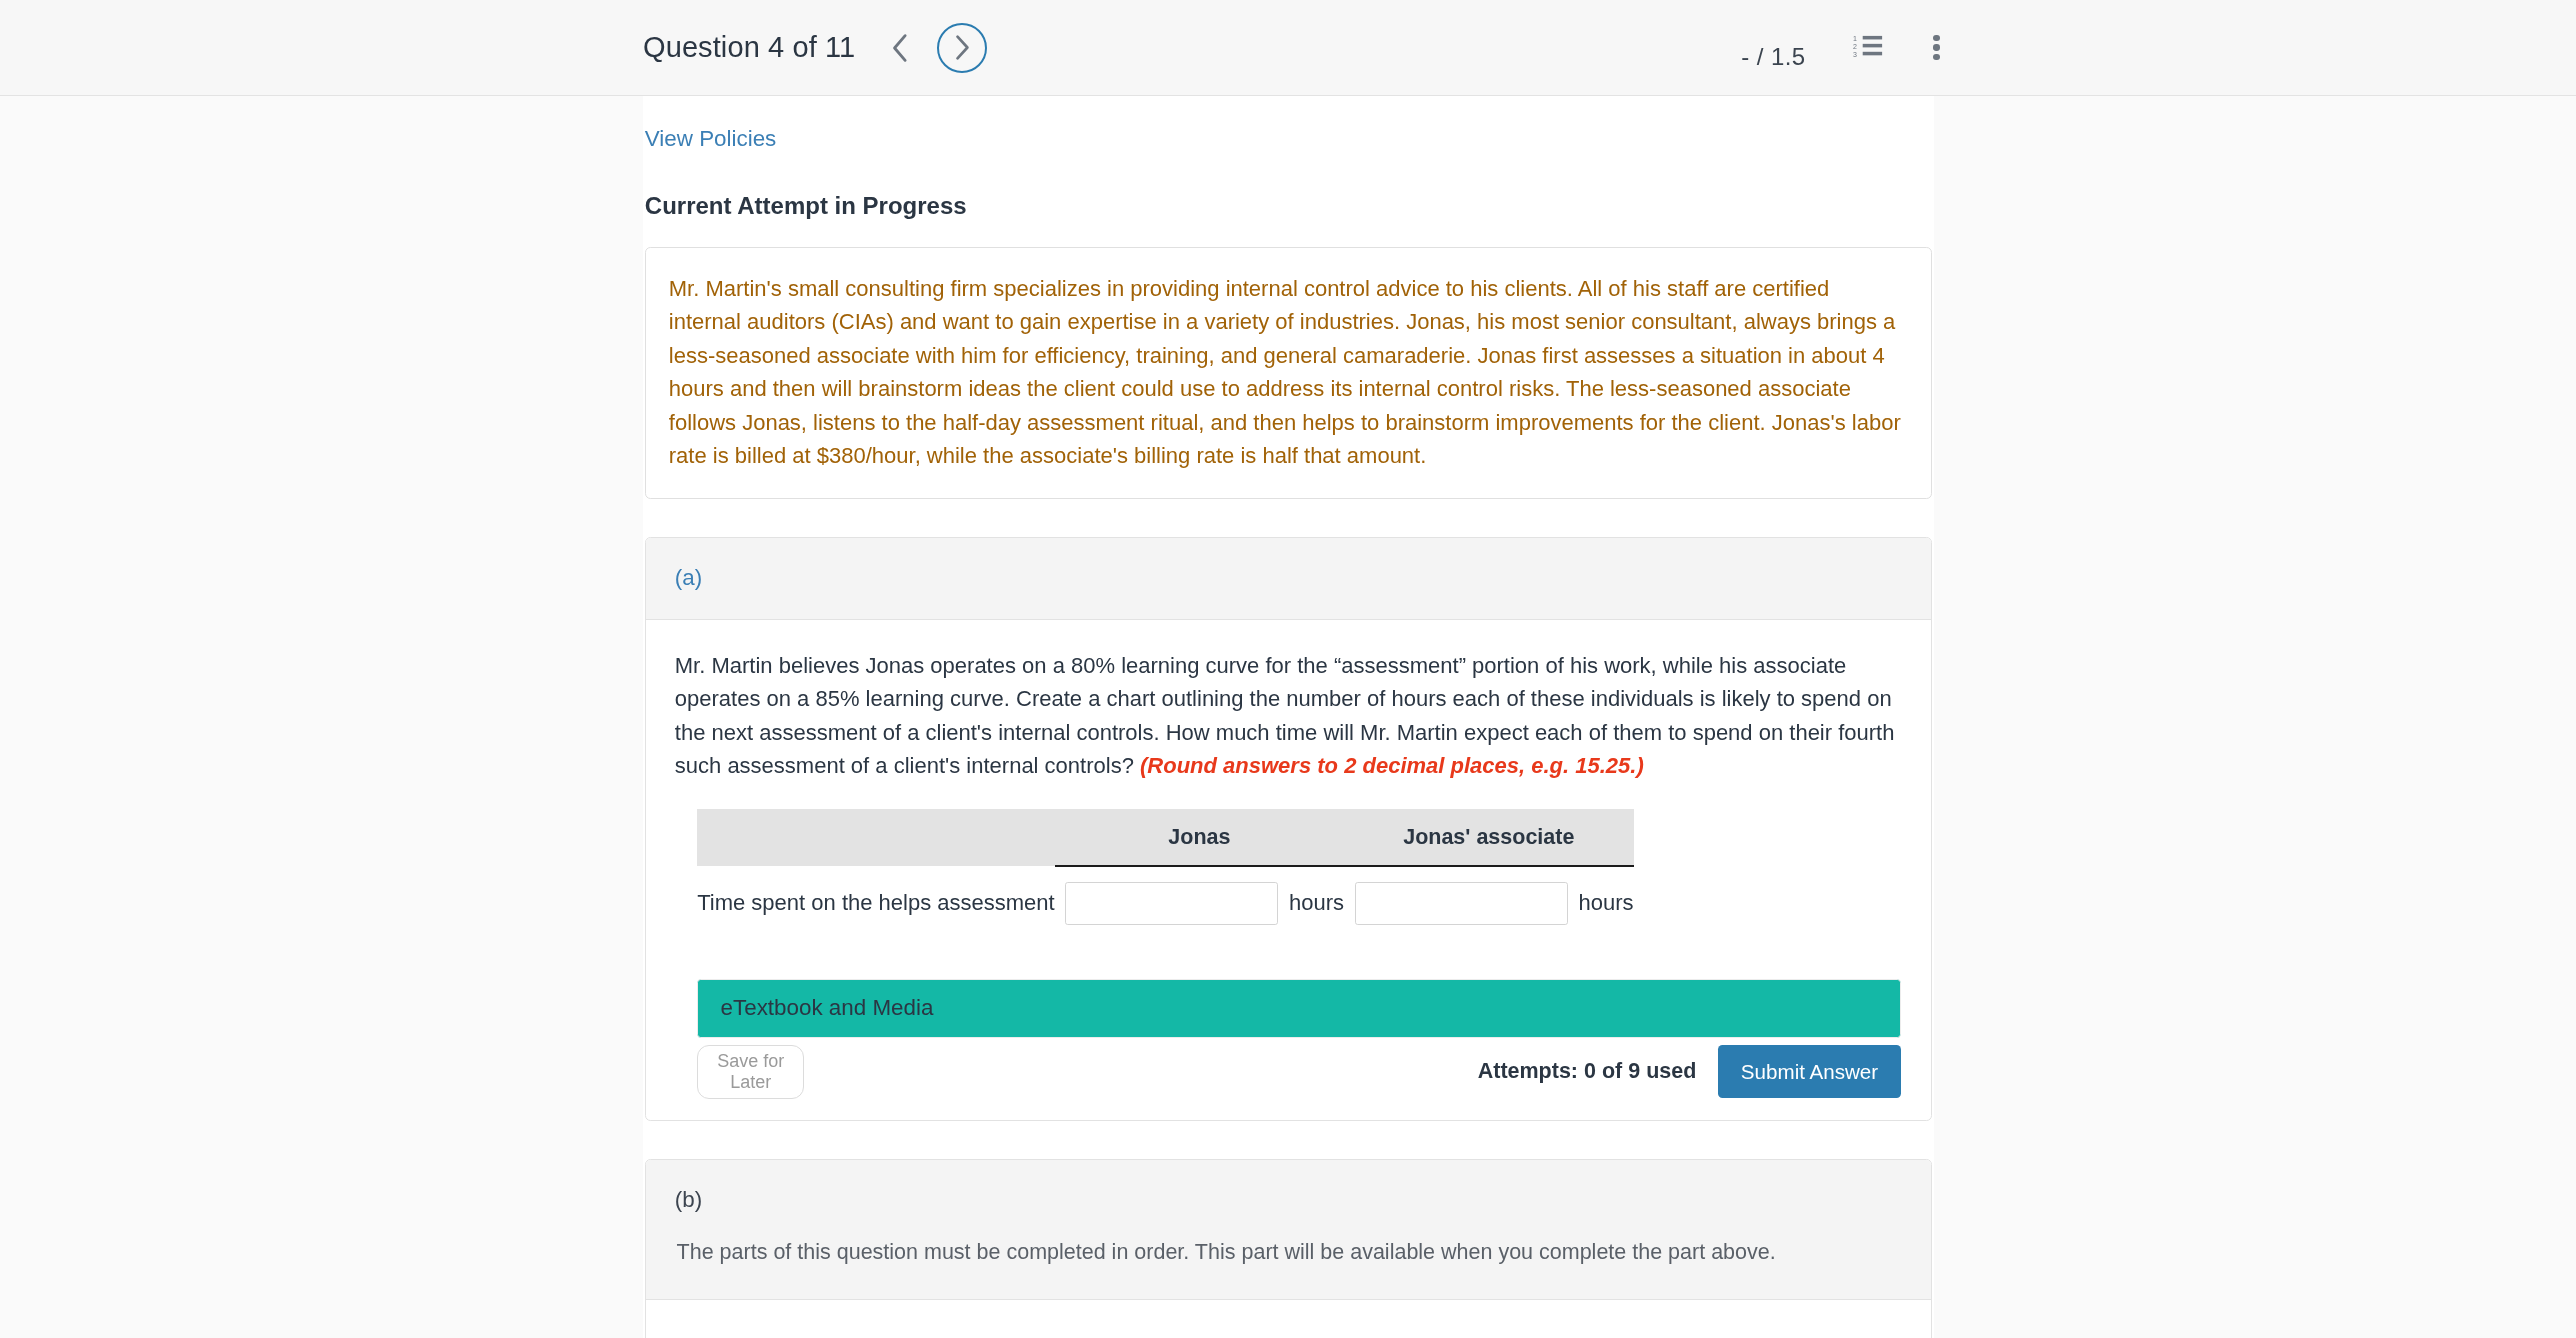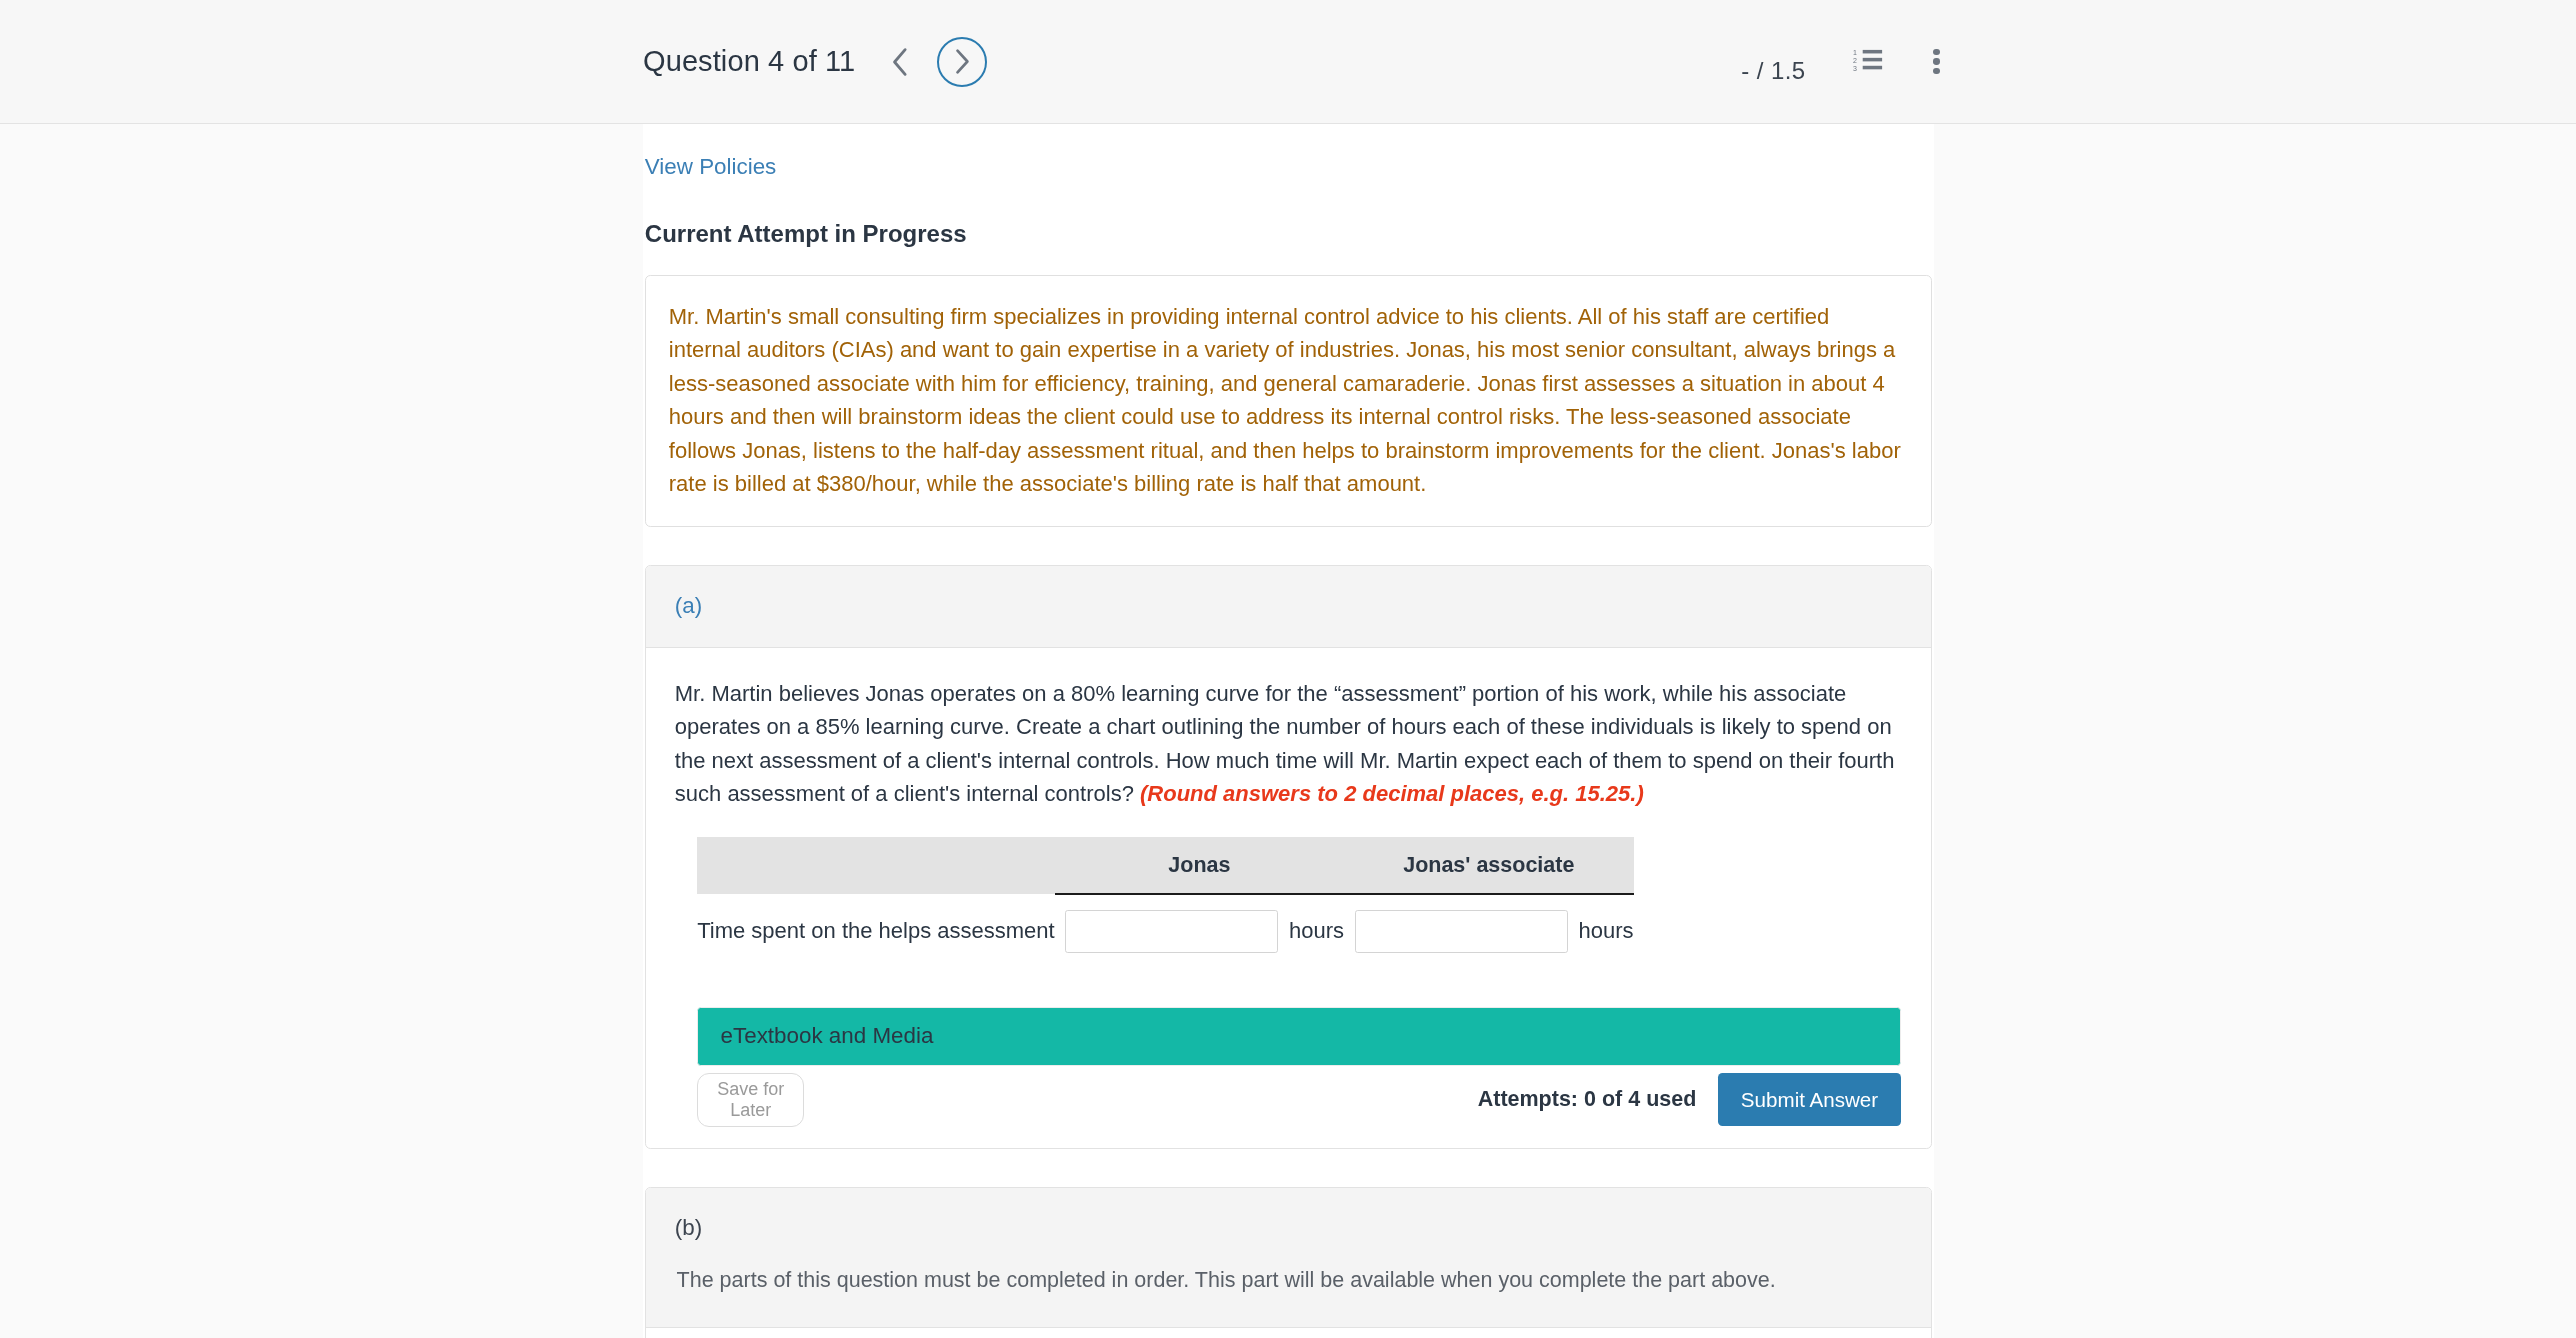--- a/index.html
+++ b/index.html
@@ -8,21 +8,21 @@
     width: 2576px;
     height: 1339px;
     background: #fafafa;
     font-family: "Liberation Sans", sans-serif;
     -webkit-font-smoothing: antialiased;
   }
 
   
   .topbar {
     position: relative;
-    height: 124px;
+    height: 96px;
     background: #f7f7f7;
     border-bottom: 0.9px solid #e3e3e3;
     display: flex;
     align-items: center;
   }
   .topbar-left {
     position: absolute;
     left: 643px;
     display: flex;
     align-items: center;
@@ -369,21 +369,21 @@
                 </td>
               </tr>
             </tbody>
           </table>
 
           <div class="etextbook">eTextbook and Media</div>
 
           <div class="actions">
             <button class="save-later">Save for Later</button>
             <div class="actions-right">
-              <span class="attempts">Attempts: 0 of 4 used</span>
+              <span class="attempts">Attempts: 0 of 9 used</span>
               <button class="submit-btn">Submit Answer</button>
             </div>
           </div>
         </div>
       </div>
 
       
       <div class="part-card">
         <div class="part-b-body">
           <div class="part-label dark" style="margin-bottom:27px">(b)</div>

